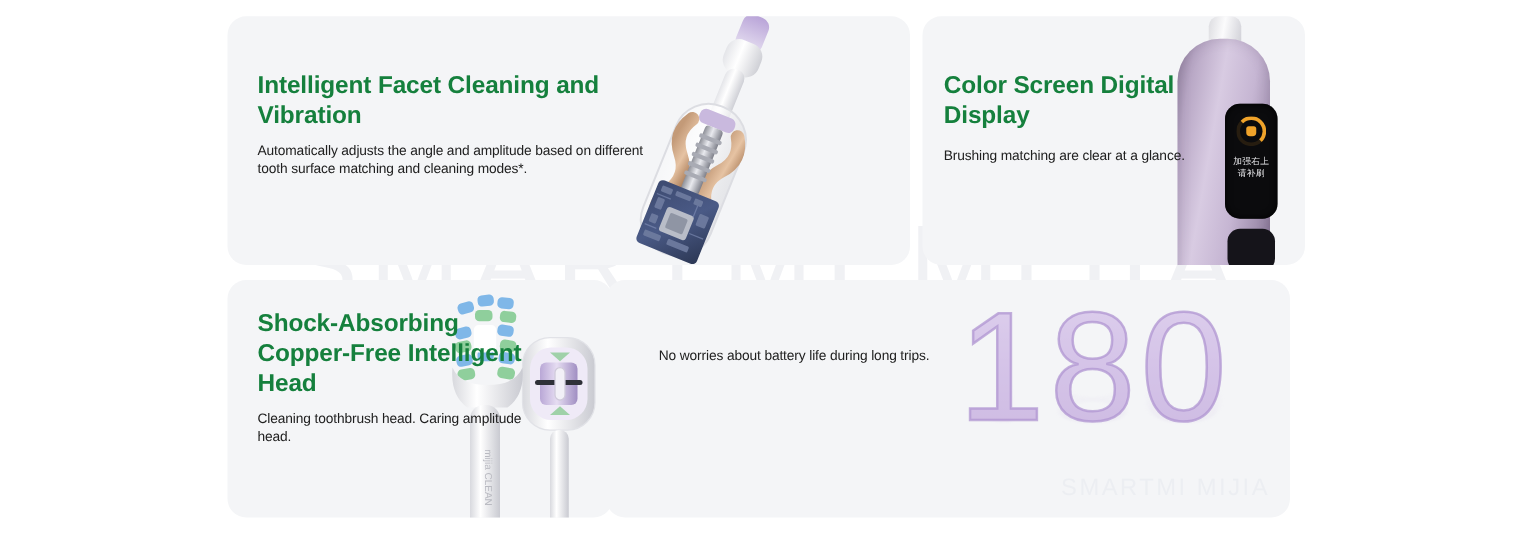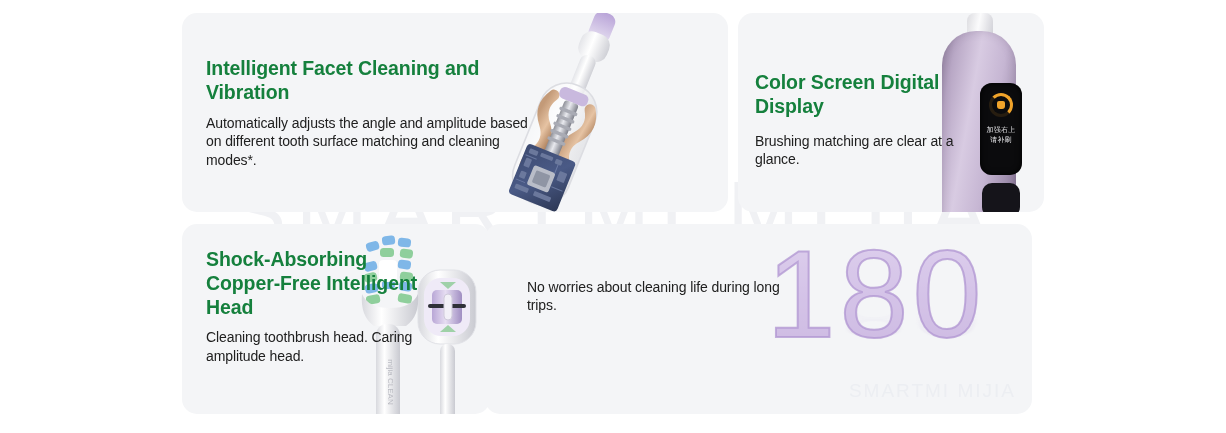--- a/index.html
+++ b/index.html
@@ -27,30 +27,30 @@
     border-radius: 15px;
     overflow: hidden;
   }
   #card1 { left: 182px; top: 13px;  width: 546px; height: 199px; }
   #card2 { left: 738px; top: 13px;  width: 306px; height: 199px; }
   #card3 { left: 182px; top: 224px; width: 308px; height: 190px; }
   #card4 { left: 485px; top: 224px; width: 547px; height: 190px; }
 
   .card-inner { position: absolute; z-index: 5; }
   #card1 .card-inner { left: 24px; top: 44px; width: 330px; }
-  #card2 .card-inner { left: 17px; top: 58px; width: 200px; }
+  #card2 .card-inner { left: 17px; top: 44px; width: 200px; }
   #card3 .card-inner { left: 24px; top: 24px; width: 215px; }
   #card4 .card-inner { left: 42px; top: 34px; width: 280px; }
 
   .f-title {
     font-size: 19.5px; font-weight: 700; color: #15803d;
     line-height: 1.22; letter-spacing: -0.1px;
   }
   .f-desc {
-    font-size: 14px; font-weight: 400; color: #202020;
+    font-size: 11px; font-weight: 400; color: #202020;
     line-height: 1.32; margin-top: 9px; letter-spacing: -0.1px;
   }
   #card2 .f-desc { margin-top: 13px; }
   #card4 .f-desc { margin-top: 20px; }
 
   
   .art1 { position: absolute; right: -6px; top: -4px; width: 270px; height: 205px; z-index: 2; }
 
   
   .art2 { position: absolute; right: 4px; top: 0; width: 120px; height: 199px; z-index: 2; }
@@ -293,17 +293,17 @@
   </div>
 
   <div class="card" id="card4">
     <div class="art4">
       <div class="num180-refl">180</div>
       <div class="num180">180</div>
       <div class="num180-ghost">180</div>
     </div>
     <div class="wm-small">SMARTMI MIJIA</div>
     <div class="card-inner">
-      <div class="f-desc">No worries about cleaning life during long trips.</div>
+      <div class="f-desc">No worries about battery life during long trips.</div>
     </div>
   </div>
 
 </div>
 
 </body></html>

